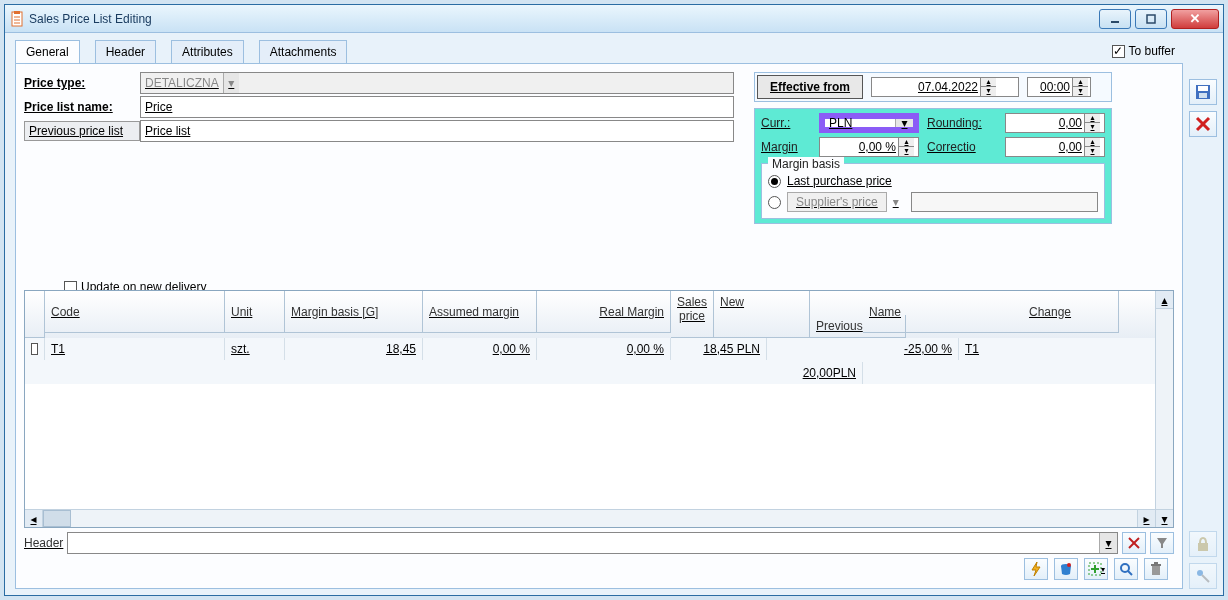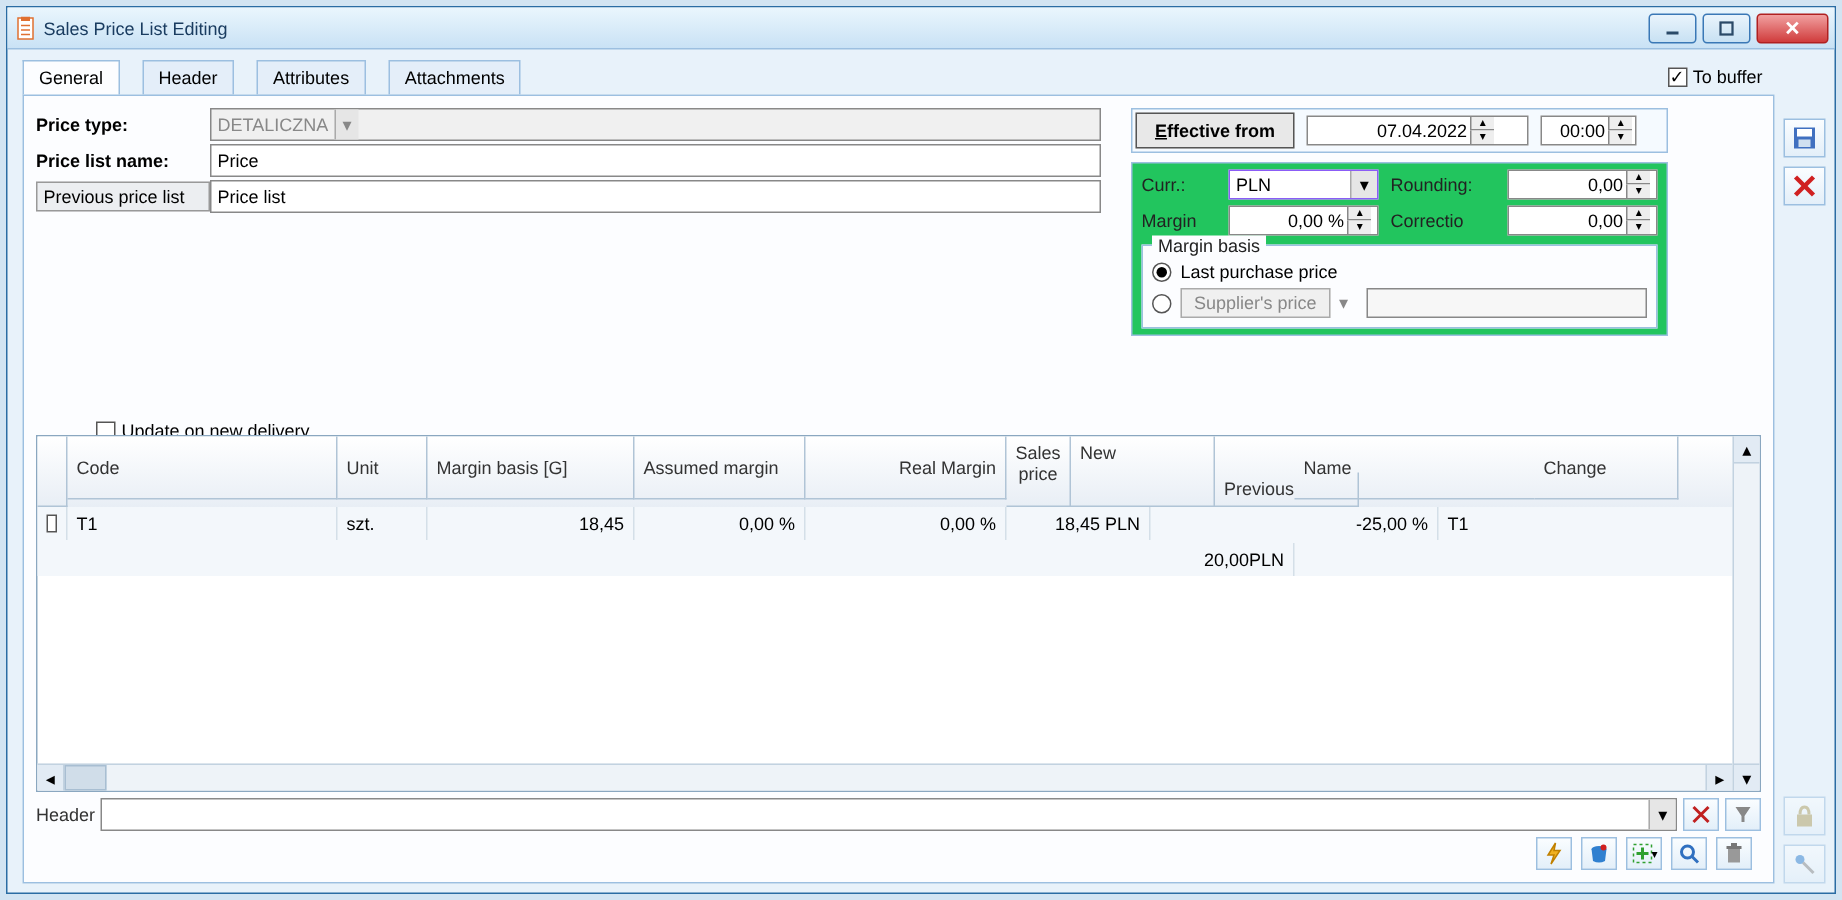--- a/index.html
+++ b/index.html
@@ -19,43 +19,43 @@
 
 .main-area { flex: 1; display: flex; flex-direction: column; }
 
 .tabs-row { display:flex; align-items:center; }
 .tabs { display: flex; gap: 15px; }
 .tab { padding: 4px 10px; border: 1px solid #9cbfe0; background: #e4eef9; position: relative; top: 1px; cursor: pointer; }
 .tab.active { background: #fcfdff; border-bottom: 1px solid #fcfdff; }
 .to-buffer { margin-left: auto; display: flex; align-items:center; gap:4px; padding-right: 8px; }
 .check { width:13px; height:13px; border:1px solid #555; background:#fff; display:inline-flex; align-items:center; justify-content:center; }
 
-.panel { border: 1px solid #9cbfe0; background: #fcfdff; flex: 1; padding: 8px; display: flex; flex-direction: column; position: relative; }
+.panel { border: 1px solid #9cbfe0; background: #fcfdff; flex: 1; padding: 8px; display: flex; flex-direction: column; position: relative; text-decoration: underline; }
 
 .top-row { display: flex; align-items: flex-start; gap: 20px; }
 
 .left-fields { display: grid; grid-template-columns: 116px 1fr; row-gap: 2px; align-items: center; width: 710px; }
 .left-fields .lab { font-weight: bold; }
 .left-fields .prev-btn { background: #eceef1; border: 1px solid #999; padding: 2px 4px; text-align: left; cursor: pointer; }
 .field { border: 1px solid #888; background: #fff; height: 22px; display: flex; align-items: center; padding: 0 4px; }
 .field.disabled { background: #f0f0f0; color: #888; }
 .dropdown-arrow { width: 16px; background:#e6e6e6; border-left:1px solid #aaa; align-self:stretch; display:flex; align-items:center; justify-content:center; margin: -0px -4px 0 4px; }
 
 .right-box { display:flex; flex-direction:column; gap:6px; }
 .eff-row { display:flex; gap:8px; align-items:center; border:1px solid #9cbfe0; padding:2px; background:#f5faff; }
 .eff-row .eff-btn { border:1px solid #555; background:#e8e8e8; padding: 4px 12px; font-weight:bold; cursor:pointer; }
 .spinner { border:1px solid #888; background:#fff; display:flex; align-items:center; }
 .spinner input { border:none; text-align:right; padding:0 2px; width: 78px; height:18px; outline:none; }
 .spinner .spins { width:16px; display:flex; flex-direction:column; }
 .spinner .spins div { height:9px; border-left:1px solid #888; background:#eee; font-size:8px; line-height:8px; text-align:center; cursor:pointer; }
 .spinner .spins div:first-child { border-bottom:1px solid #888; }
 
-.params { border:1px solid #9cbfe0; background:#22c55e; padding:4px 6px; display:grid; grid-template-columns: 50px 100px 70px 100px; gap:4px 8px; align-items:center; }
+.params { border:1px solid #9cbfe0; background:#5eead4; padding:4px 6px; display:grid; grid-template-columns: 50px 100px 70px 100px; gap:4px 8px; align-items:center; }
 .params .lab { color:#222; }
-.params .combo { border:1px solid #8b5cf6; background:#fff; height:20px; display:flex; align-items:center; padding:0 0 0 4px;text-align:right; }
+.params .combo { border:6px solid #8b5cf6; background:#fff; height:20px; display:flex; align-items:center; padding:0 0 0 4px;text-align:right; }
 .params .combo .dd { width:18px; background:#e6e6e6; border-left:1px solid #aaa; align-self:stretch; display:flex; align-items:center; justify-content:center; }
 
 .margin-basis { grid-column: 1 / span 4; border:1px solid #9cbfe0; background:#fcfdff; padding:2px 6px 6px; margin-top:2px; }
 .margin-basis .legend { position:relative; top:-9px; background:#fcfdff; padding:0 4px; display:inline-block; color:#222; }
 .margin-basis .opt { display:flex; align-items:center; gap:6px; margin-top:-6px; }
 .margin-basis .opt + .opt { margin-top:4px; }
 .radio { width:13px; height:13px; border:1px solid #555; border-radius:50%; display:inline-flex; align-items:center; justify-content:center; background:#fff; }
 .radio.sel::after { content:''; width:7px; height:7px; background:#000; border-radius:50%; }
 .sup-combo { border:1px solid #aaa; background:#f0f0f0; color:#888; height:20px; display:flex; align-items:center; padding:0 8px; }
 

